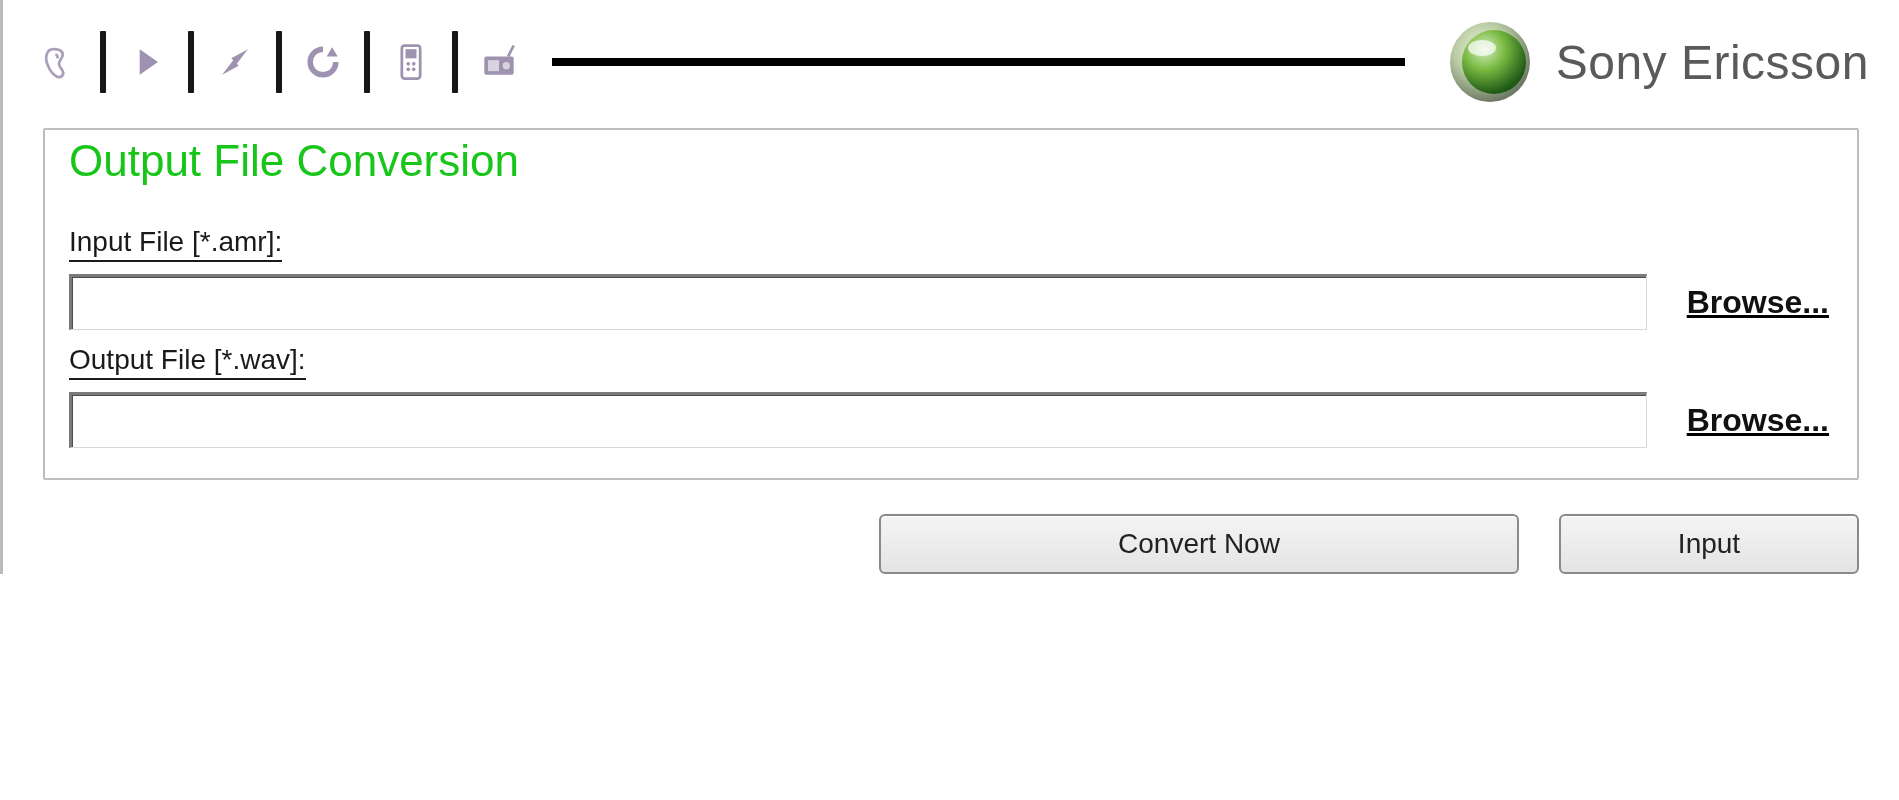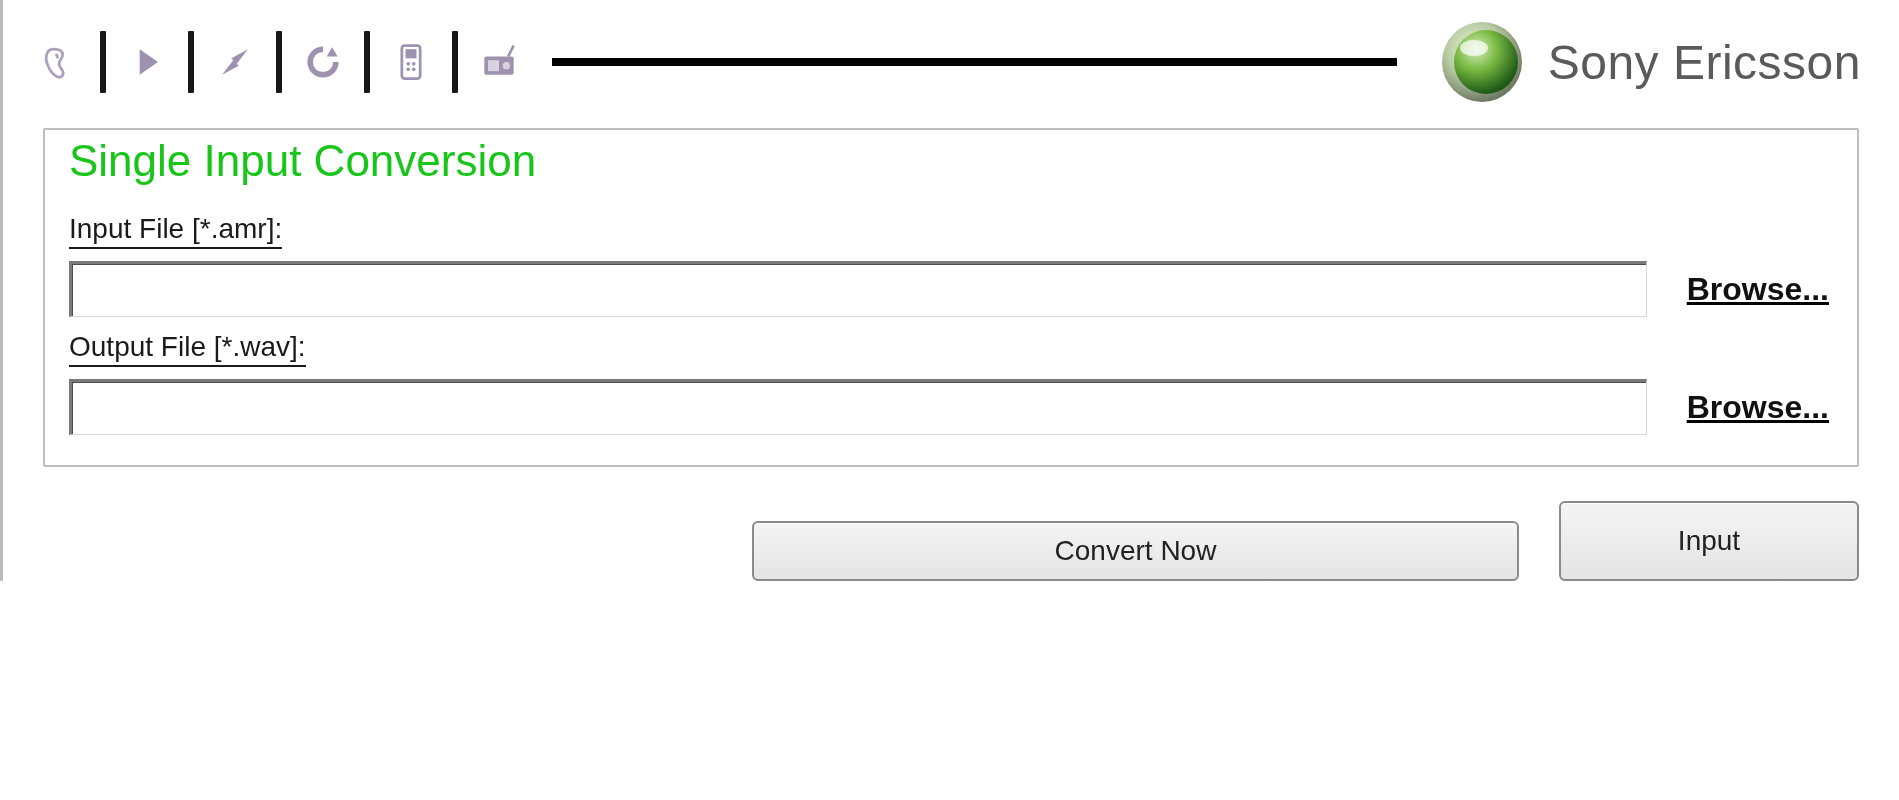--- a/index.html
+++ b/index.html
@@ -46,21 +46,21 @@
     font-weight: bold;
     font-size: 22px;
     line-height: 1;
     cursor: pointer;
     box-shadow: inset 0 1px 0 rgba(255,255,255,.4);
   }
 
   .toolbar {
     display: flex;
     align-items: center;
-    padding: 20px 38px 24px 30px;
+    padding: 20px 30px 24px 30px;
     gap: 15px;
   }
   .tb-icon {
     width: 52px;
     height: 52px;
     display: flex;
     align-items: center;
     justify-content: center;
     cursor: pointer;
   }
@@ -109,21 +109,21 @@
     font-family: Tahoma, sans-serif;
     margin: 0 0 8px 0;
     font-weight: 400;
   }
   .field-label {
     display: inline-block;
     font-size: 28px;
     color: #1a1a1a;
     border-bottom: 2px solid #1a1a1a;
     padding-bottom: 2px;
-    margin-top: 19px;
+    margin-top: 32px;
     margin-bottom: 12px;
   }
   .field-row {
     display: flex;
     align-items: center;
     gap: 40px;
     text-decoration: underline;
   }
   .text-input {
     flex: 1;
@@ -157,21 +157,21 @@
     background: linear-gradient(#f4f4f4, #e4e4e4);
     border: 2px solid #8a8a8a;
     border-radius: 6px;
     font-size: 28px;
     color: #222;
     padding: 12px 0;
     cursor: pointer;
     font-family: inherit;
     box-shadow: 0 1px 0 #fff inset;
   }
-  .btn-convert { width: 767px; margin-top: 20px; }
+  .btn-convert { width: 640px; }
   .btn-cancel  { width: 300px; }
 
   .panel-wrap { border-left: 3px solid #bfbab5; padding-left: 0; }
 </style>
 </head>
 <body>
 
 <div class="window">
 
 
@@ -243,21 +243,21 @@
           <circle cx="42" cy="42" r="40" fill="url(#g2)"></circle>
           <circle cx="46" cy="42" r="32" fill="url(#g1)"></circle>
           <ellipse cx="34" cy="28" rx="14" ry="8" fill="#fff" opacity="0.7"></ellipse>
         </svg>
       </div>
       <span class="brand-text">Sony Ericsson</span>
     </div>
   </div>
 
   <div class="panel">
-    <div class="panel-title">Single Input Conversion</div>
+    <div class="panel-title">Output File Conversion</div>
 
     <div>
       <span class="field-label">Input File [*.amr]:</span>
     </div>
     <div class="field-row">
       <input class="text-input" type="text" value="" style="">
       <span class="browse-link">Browse...</span>
     </div>
 
     <div>

